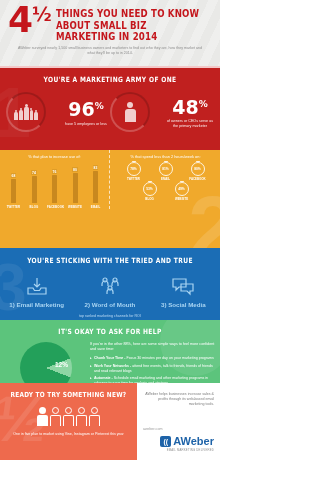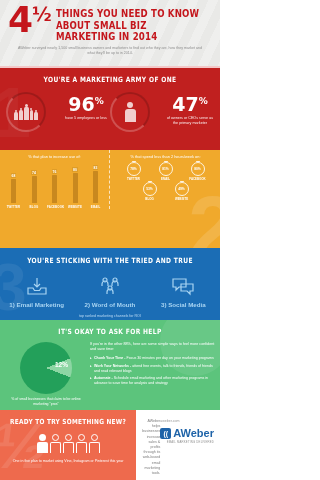--- a/index.html
+++ b/index.html
@@ -64,21 +64,21 @@
   
   .army { background: #c0201f; height: 82px; padding-top: 7px; }
   .army .wm {
     position: absolute; left: -8px; top: 10px;
     font-size: 70px; font-weight: bold; color: rgba(255,255,255,.045);
     line-height: 70px;
   }
   .army-grid {
     position: relative; display: flex; margin-top: 8px; padding: 0 6px;
   }
-  .army-cell { flex: 1; display: flex; gap: 16px; }
+  .army-cell { flex: 1; display: flex; align-items: center; gap: 16px; }
   .ring {
     width: 40px; height: 40px; border-radius: 50%;
     border: 2.5px solid rgba(255,255,255,.22);
     border-right-color: rgba(0,0,0,.17);
     border-top-color: rgba(0,0,0,.17);
     display: flex; align-items: center; justify-content: center;
     flex-shrink: 0; position: relative;
   }
   .people { display: flex; align-items: flex-end; gap: 1px; }
   .person { display: flex; flex-direction: column; align-items: center; }
@@ -174,21 +174,21 @@
   .tried-icon { height: 24px; display: flex; align-items: center; justify-content: center; }
   .tried-label {
     color: #a8d4f2; font-size: 6.2px; font-weight: bold; margin-top: 3px;
   }
   .tried-cap {
     position: relative; text-align: center; color: #bcdcf5;
     font-size: 3.6px; margin-top: 6px;
   }
 
   
-  .help { background: #5cc47c; height: 90px; padding-top: 7px; }
+  .help { background: #5cc47c; height: 63px; padding-top: 7px; }
   .help .blob {
     position: absolute; right: -10px; top: -14px;
     width: 70px; height: 70px; border-radius: 50%;
     background: rgba(255,255,255,.08);
   }
   .help-body { position: relative; display: flex; margin-top: 6px; padding: 0 5px; }
   .help-left { width: 82px; flex-shrink: 0; }
   .pie {
     width: 52px; height: 52px; border-radius: 50%; margin: 0 auto;
     background: conic-gradient(from 68deg, rgba(255,255,255,.3) 0 43deg, #23a05a 43deg 360deg);
@@ -240,21 +240,21 @@
   .fp .body { width: 11px; height: 11px; border-radius: 2px 2px 0 0; }
   .fp.solid .head, .fp.solid .body { background: #fff; }
   .fp.hollow .head { border: 1.2px solid #fff; background: transparent; }
   .fp.hollow .body { border: 1.2px solid #fff; border-bottom: none; background: transparent; }
   .foot-cap {
     position: relative; text-align: center; color: #fff;
     font-size: 3.6px; line-height: 5px; margin-top: 6px; padding: 0 12px;
   }
   .foot-right {
     flex: 1; background: #fff; padding: 9px 6px 0 6px;
-    display: flex; flex-direction: row; justify-content: space-between;
+    display: flex; flex-direction: column; justify-content: space-between;
   }
   .foot-blurb {
     color: #7d7d7d; font-size: 3.6px; line-height: 5.2px; text-align: right;
   }
   .foot-brandrow { padding-bottom: 8px; }
   .foot-url { color: #9a9a9a; font-size: 3.6px; margin-bottom: 5px; }
   .brand { display: flex; align-items: center; justify-content: flex-end; gap: 2px; }
   .brand-mark {
     width: 11px; height: 11px; border-radius: 2px; background: #1e63a8;
     color: #fff; font-size: 7px; font-weight: bold;
@@ -321,21 +321,21 @@
 
       <div class="army-cell">
         <div class="ring">
           <div class="person single-person">
               <div class="head"></div>
               <div class="body"></div>
             </div>
         </div>
         <div class="stat">
           <div class="stat-num">
-            <span>47</span><sup>%</sup>
+            <span>48</span><sup>%</sup>
           </div>
           <div class="stat-txt">of owners or CEOs serve as the primary marketer</div>
         </div>
       </div>
 
     </div>
   </div>
 
   <div class="band ramp">
     <div class="blob">2</div>

